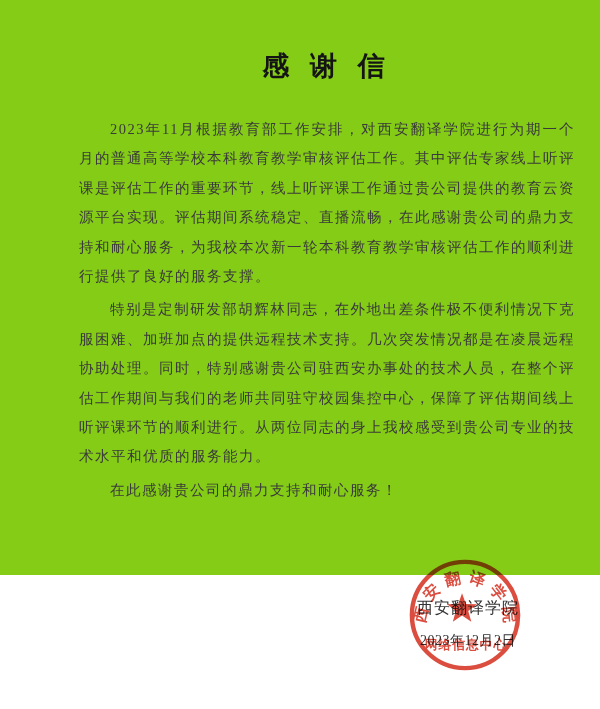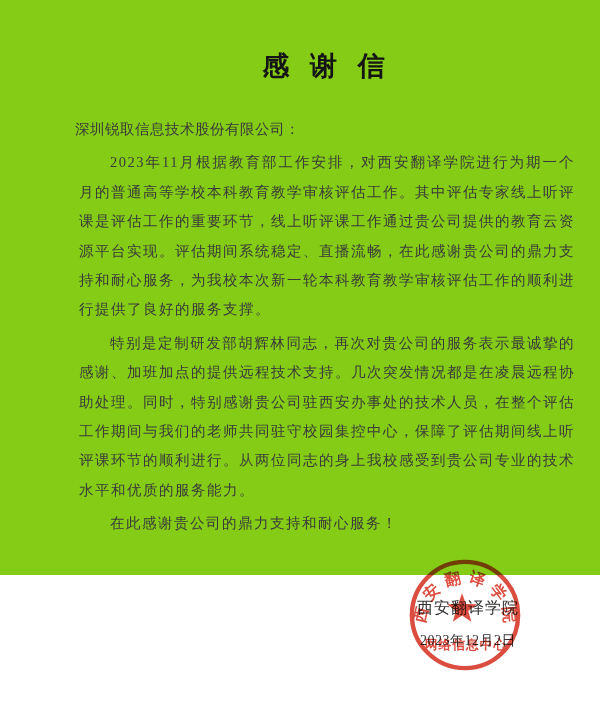--- a/index.html
+++ b/index.html
@@ -96,25 +96,24 @@
   }
 </style>
 </head>
 <body>
 
 <div class="page">
 
   <div class="content">
     <h1 class="title">感 谢 信</h1>
 
-    <p class="recipient">深圳锐取信息技术股份有限公司：</p>
 
     <p class="para">2023年11月根据教育部工作安排，对西安翻译学院进行为期一个月的普通高等学校本科教育教学审核评估工作。其中评估专家线上听评课是评估工作的重要环节，线上听评课工作通过贵公司提供的教育云资源平台实现。评估期间系统稳定、直播流畅，在此感谢贵公司的鼎力支持和耐心服务，为我校本次新一轮本科教育教学审核评估工作的顺利进行提供了良好的服务支撑。</p>
 
-    <p class="para">特别是定制研发部胡辉林同志，再次对贵公司的服务表示最诚挚的感谢、加班加点的提供远程技术支持。几次突发情况都是在凌晨远程协助处理。同时，特别感谢贵公司驻西安办事处的技术人员，在整个评估工作期间与我们的老师共同驻守校园集控中心，保障了评估期间线上听评课环节的顺利进行。从两位同志的身上我校感受到贵公司专业的技术水平和优质的服务能力。</p>
+    <p class="para">特别是定制研发部胡辉林同志，在外地出差条件极不便利情况下克服困难、加班加点的提供远程技术支持。几次突发情况都是在凌晨远程协助处理。同时，特别感谢贵公司驻西安办事处的技术人员，在整个评估工作期间与我们的老师共同驻守校园集控中心，保障了评估期间线上听评课环节的顺利进行。从两位同志的身上我校感受到贵公司专业的技术水平和优质的服务能力。</p>
 
     <p class="para">在此感谢贵公司的鼎力支持和耐心服务！</p>
   </div>
 
   <div class="sig-org">西安翻译学院</div>
 
   <div class="sig-date">2023年12月2日</div>
 
   <svg class="seal" viewBox="0 0 120 120" xmlns="http://www.w3.org/2000/svg">
     <circle class="seal-ring" cx="60" cy="60" r="54"></circle>

